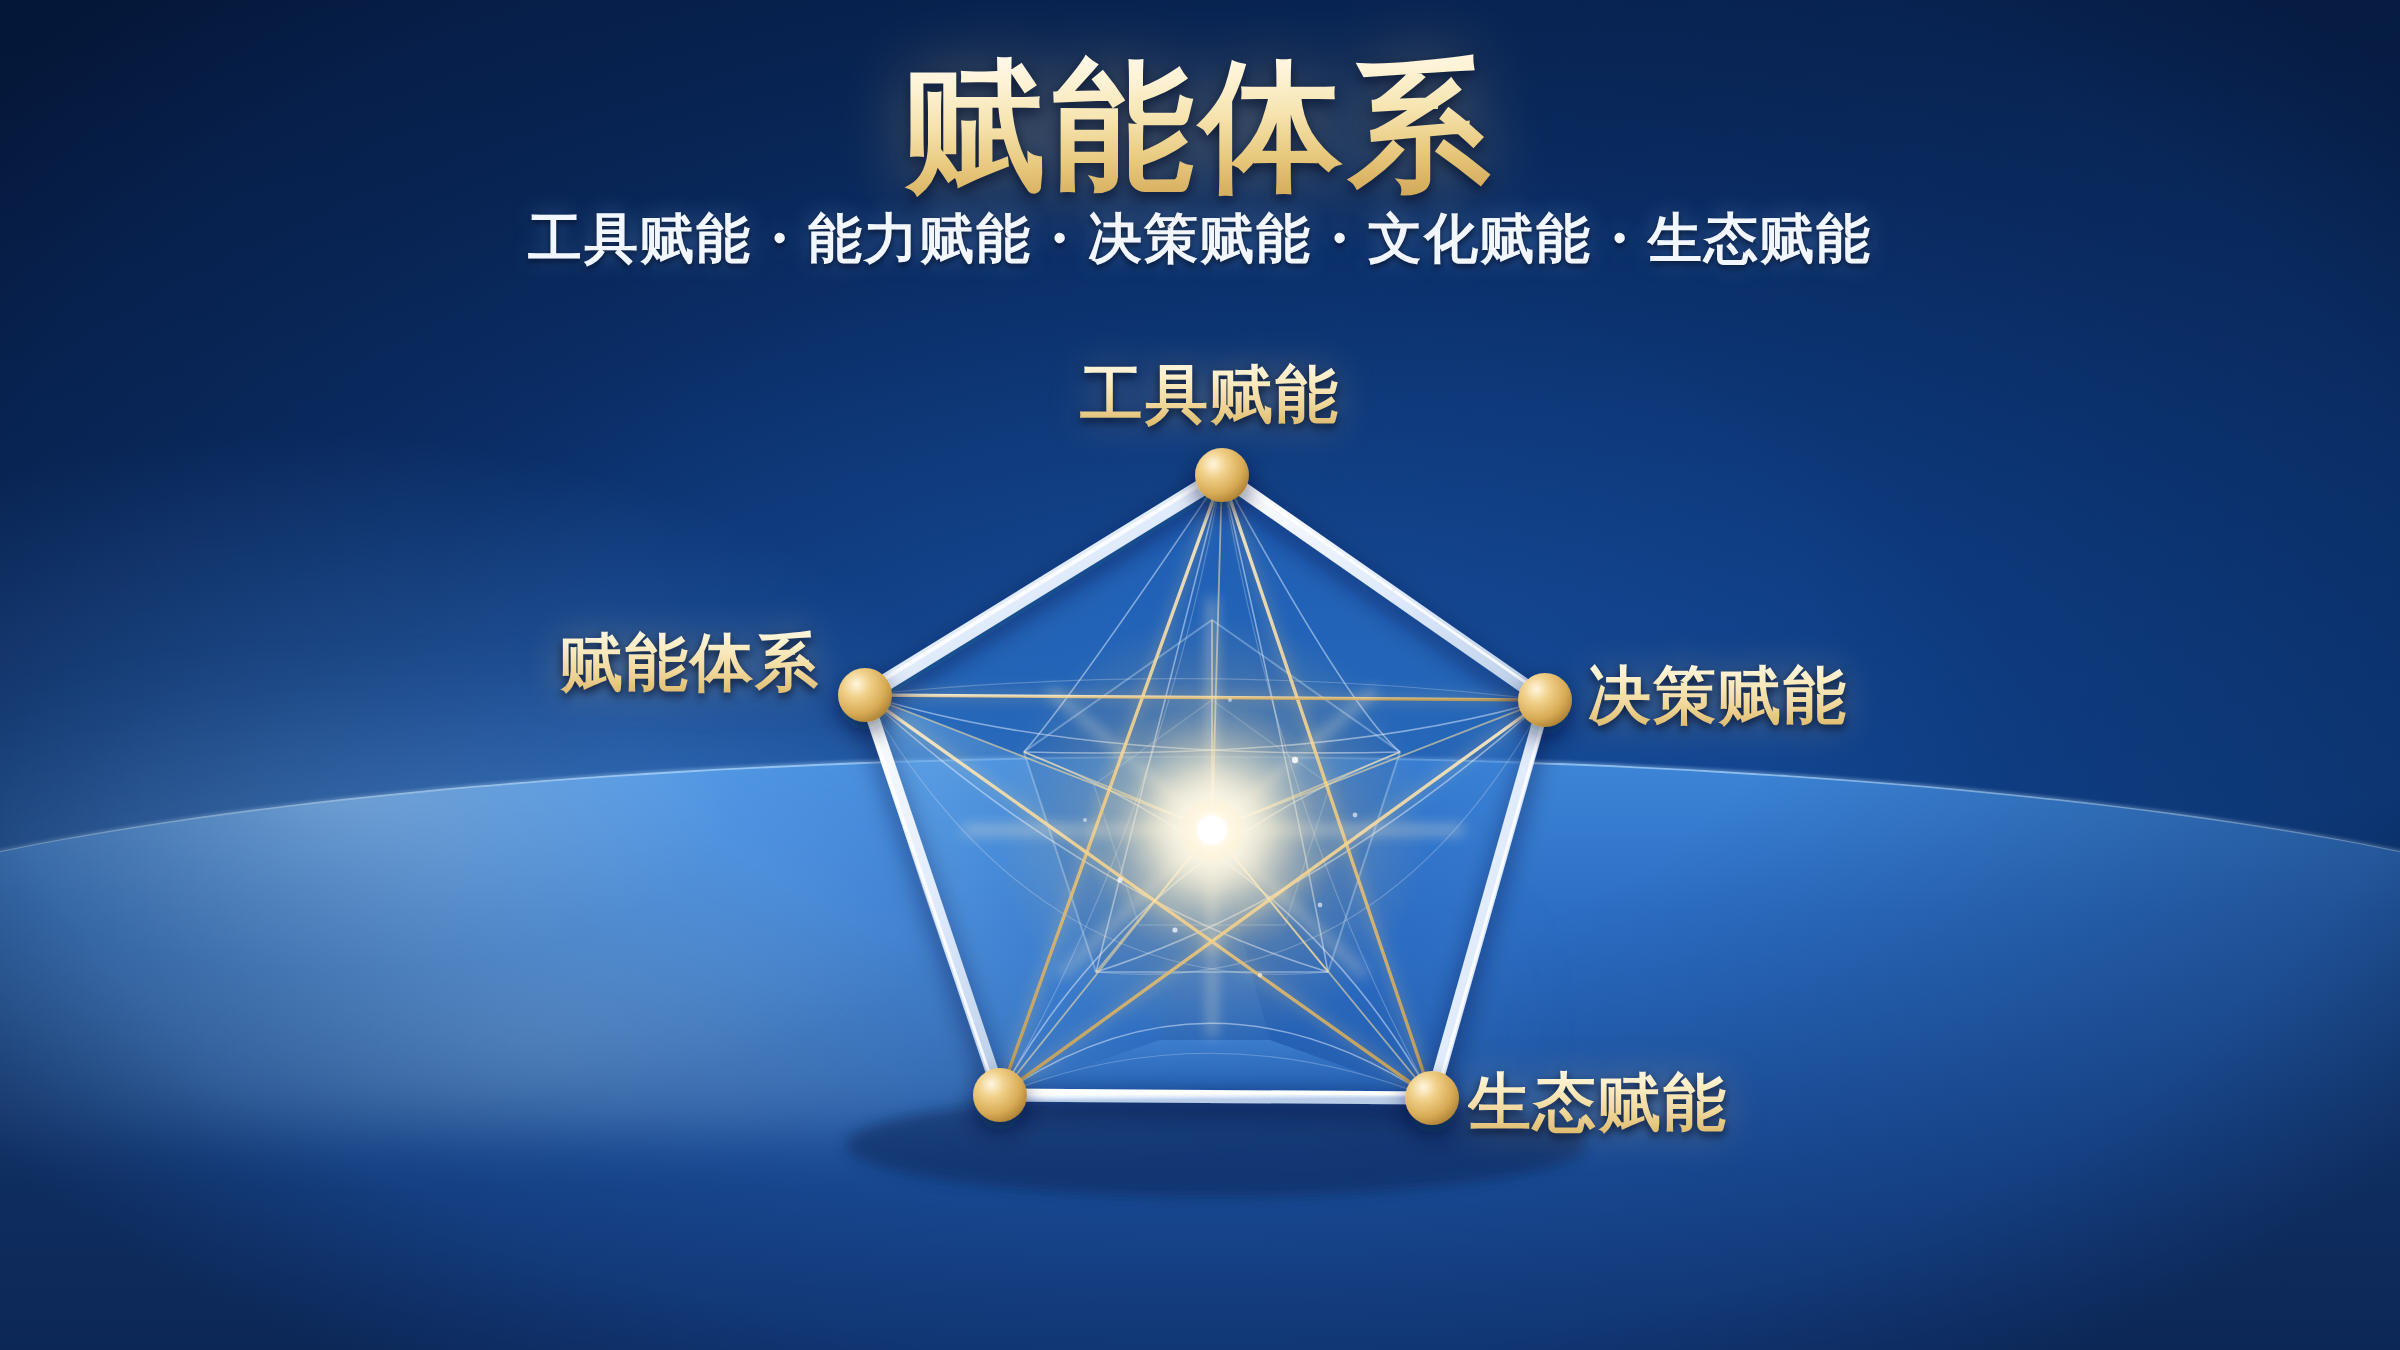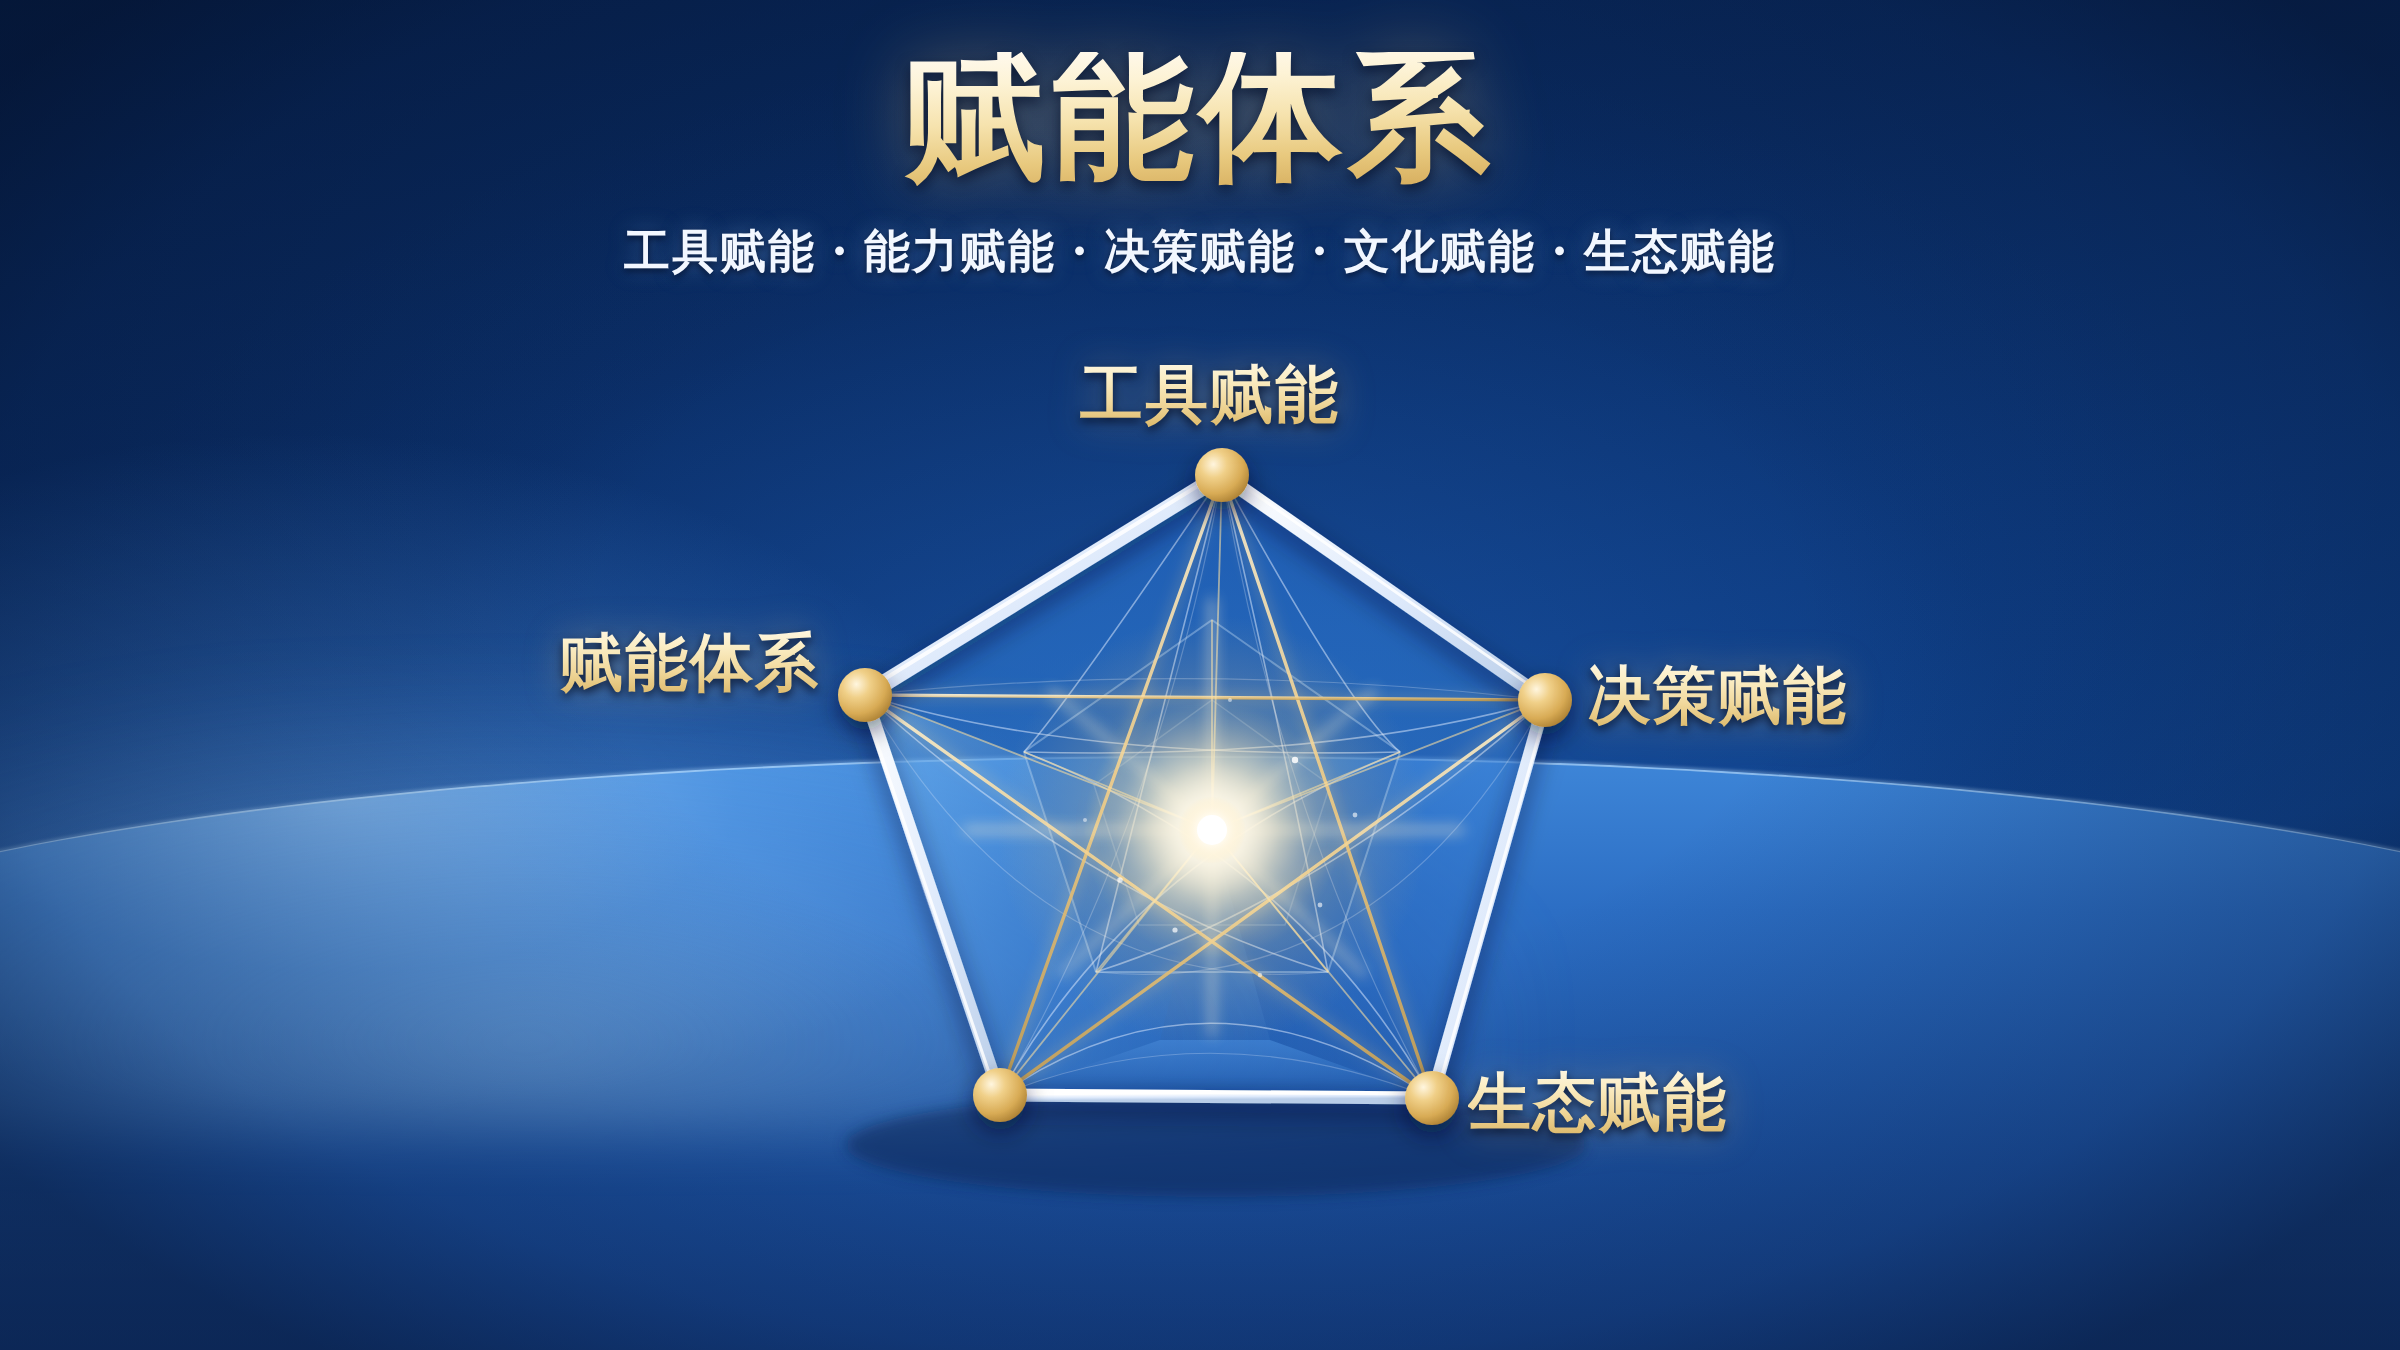--- a/index.html
+++ b/index.html
@@ -6,21 +6,21 @@
   html, body {
     margin: 0;
     padding: 0;
     background: #071f4a;
   }
   #stage {
     position: relative;
     width: 2400px;
     height: 1350px;
     overflow: hidden;
-    font-family: Liberation Mono, monospace;
+    font-family: Liberation Serif, serif;
     background:
       radial-gradient(ellipse 1100px 760px at 300px 980px, rgba(120,185,255,0.55) 0%, rgba(90,160,240,0.28) 38%, rgba(20,70,150,0.0) 72%),
       radial-gradient(ellipse 1500px 900px at 1200px 760px, rgba(40,110,205,0.40) 0%, rgba(20,70,150,0.10) 55%, rgba(10,45,110,0) 80%),
       linear-gradient(168deg, #07224f 0%, #0a2c63 26%, #0d3a7e 52%, #10448e 70%, #0d3470 88%, #0a2553 100%);
   }
 
   
   .ground {
     position: absolute;
     left: -14%;
@@ -79,22 +79,21 @@
     letter-spacing: 6px;
     line-height: 1.06;
     background: linear-gradient(178deg, #fffaf0 0%, #fdf3d6 20%, #f6e3ae 44%, #e8c97e 68%, #d9b263 86%, #caa152 100%);
     -webkit-background-clip: text;
     background-clip: text;
     color: transparent;
     -webkit-text-fill-color: transparent;
     filter: drop-shadow(0 5px 7px rgba(3,14,40,0.75)) drop-shadow(0 0 34px rgba(255,214,130,0.30));
   }
   .sub-title {
-    margin-top: 18px;
-    font-size: 46px;
+    font-size: 54px;
     font-weight: 700;
     letter-spacing: 2px;
     color: #f2f7ff;
     text-shadow: 0 3px 6px rgba(3,14,40,0.8), 0 0 22px rgba(150,200,255,0.35);
   }
 
   
   .diagram {
     position: absolute;
     inset: 0;

